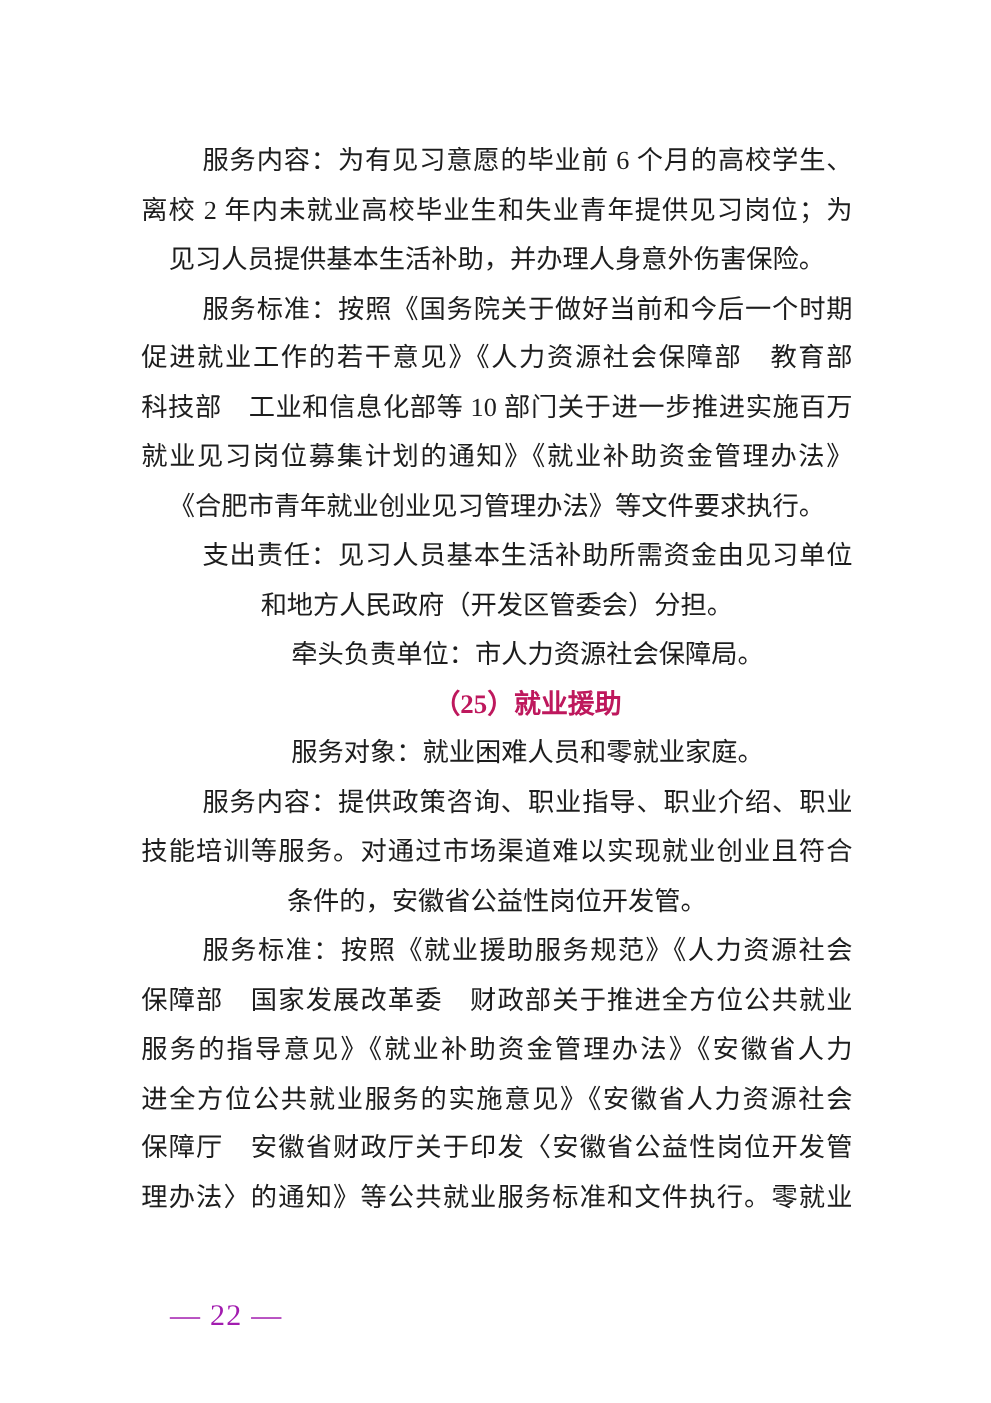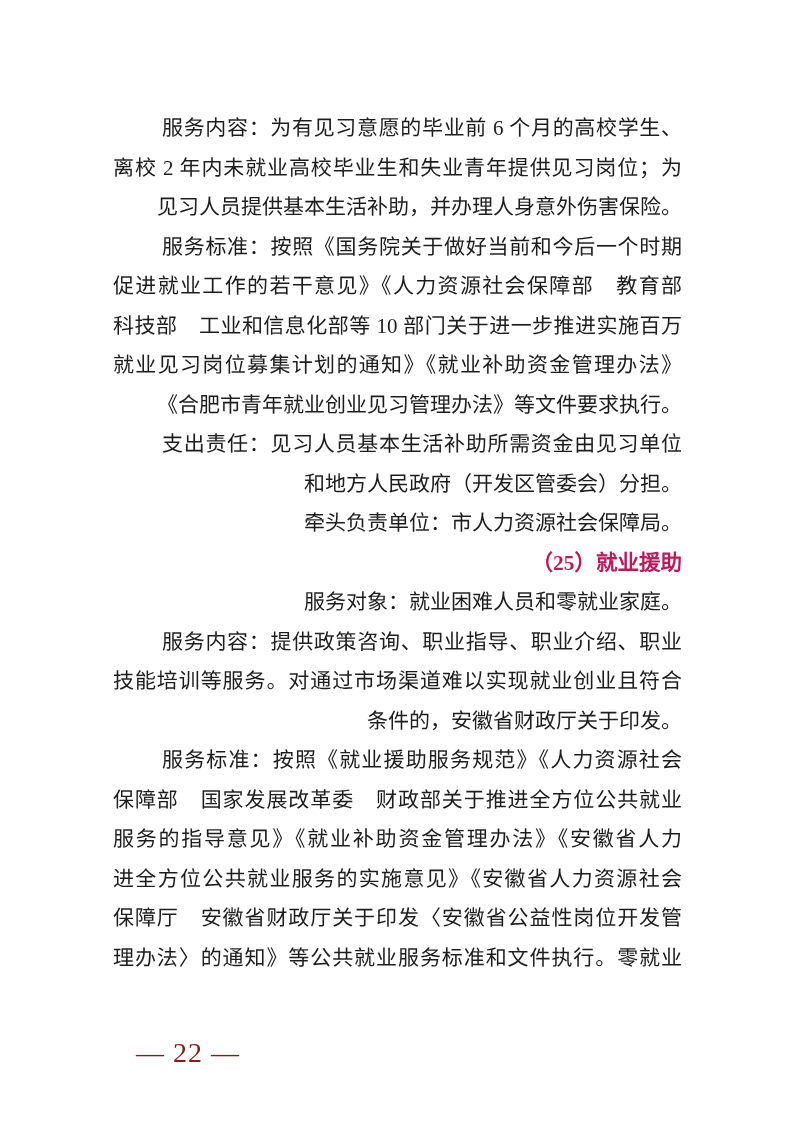--- a/index.html
+++ b/index.html
@@ -26,21 +26,21 @@
     position: absolute;
     left: 113px;
     top: 97px;
     width: 569px;
     color: #1d1d1d;
   }
   .line {
     font-size: 21px;
     line-height: 39.5px;
     height: 39.5px;
-    text-align: right;
+    text-align: center;
     color: #1d1d1d;
     white-space: normal;
     overflow: visible;
   }
   .stretch {
     text-align: justify;
     text-align-last: justify;
     text-justify: inter-character;
   }
   .indent {
@@ -48,23 +48,23 @@
   }
   .bold {
     font-weight: 700;
     color: #be185d;
     font-size: 21.5px;
   }
   .footer {
     position: absolute;
     left: 136px;
     top: 1030px;
-    font-size: 28px;
+    font-size: 24px;
     line-height: 22px;
-    color: #7f1d1d;
+    color: #a21caf;
     letter-spacing: 1px;
   }
 </style>
 </head>
 <body>
 
 <div class="page">
   <div class="textblock">
 
     <div class="line indent stretch">服务内容：为有见习意愿的毕业前 6 个月的高校学生、</div>
@@ -81,21 +81,21 @@
     <div class="line">和地方人民政府（开发区管委会）分担。</div>
 
     <div class="line indent">牵头负责单位：市人力资源社会保障局。</div>
 
     <div class="line indent bold">（25）就业援助</div>
 
     <div class="line indent">服务对象：就业困难人员和零就业家庭。</div>
 
     <div class="line indent stretch">服务内容：提供政策咨询、职业指导、职业介绍、职业</div>
     <div class="line stretch">技能培训等服务。对通过市场渠道难以实现就业创业且符合</div>
-    <div class="line">条件的，安徽省财政厅关于印发。</div>
+    <div class="line">条件的，安徽省公益性岗位开发管。</div>
 
     <div class="line indent stretch">服务标准：按照《就业援助服务规范》《人力资源社会</div>
     <div class="line stretch">保障部　国家发展改革委　财政部关于推进全方位公共就业</div>
     <div class="line stretch">服务的指导意见》《就业补助资金管理办法》《安徽省人力</div>
     <div class="line stretch">进全方位公共就业服务的实施意见》《安徽省人力资源社会</div>
     <div class="line stretch">保障厅　安徽省财政厅关于印发〈安徽省公益性岗位开发管</div>
     <div class="line stretch">理办法〉的通知》等公共就业服务标准和文件执行。零就业</div>
 
   </div>
 

